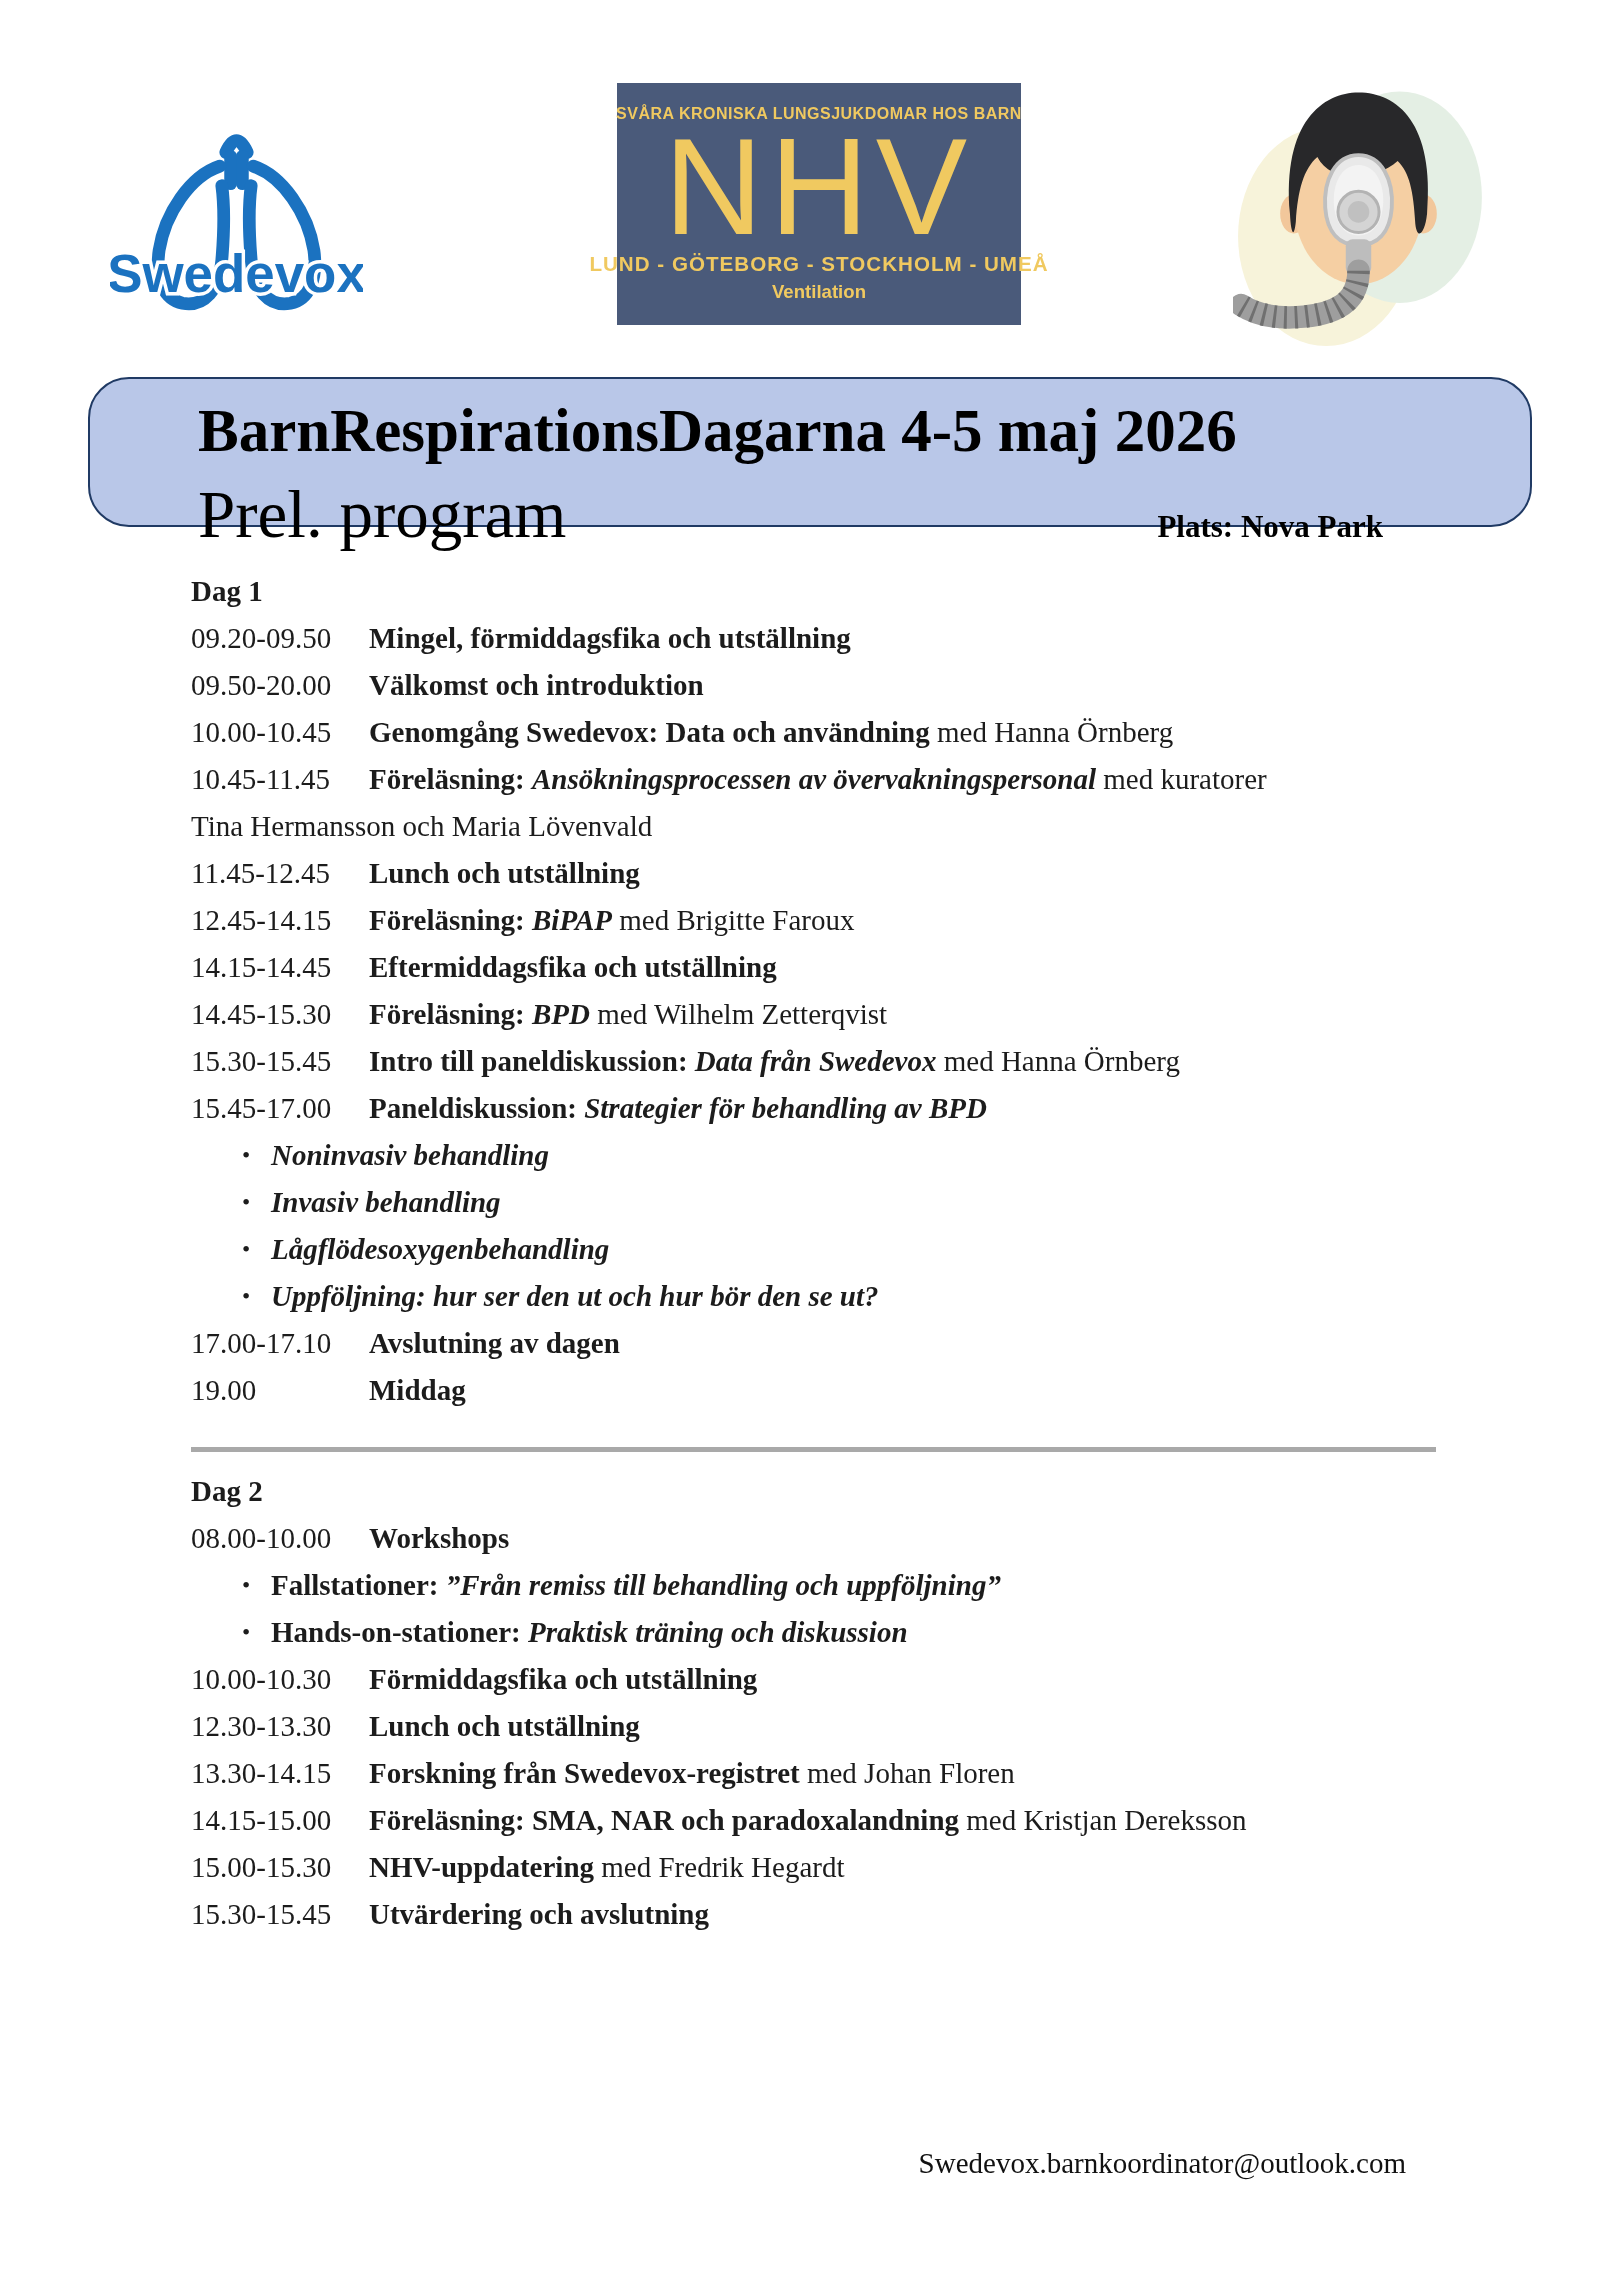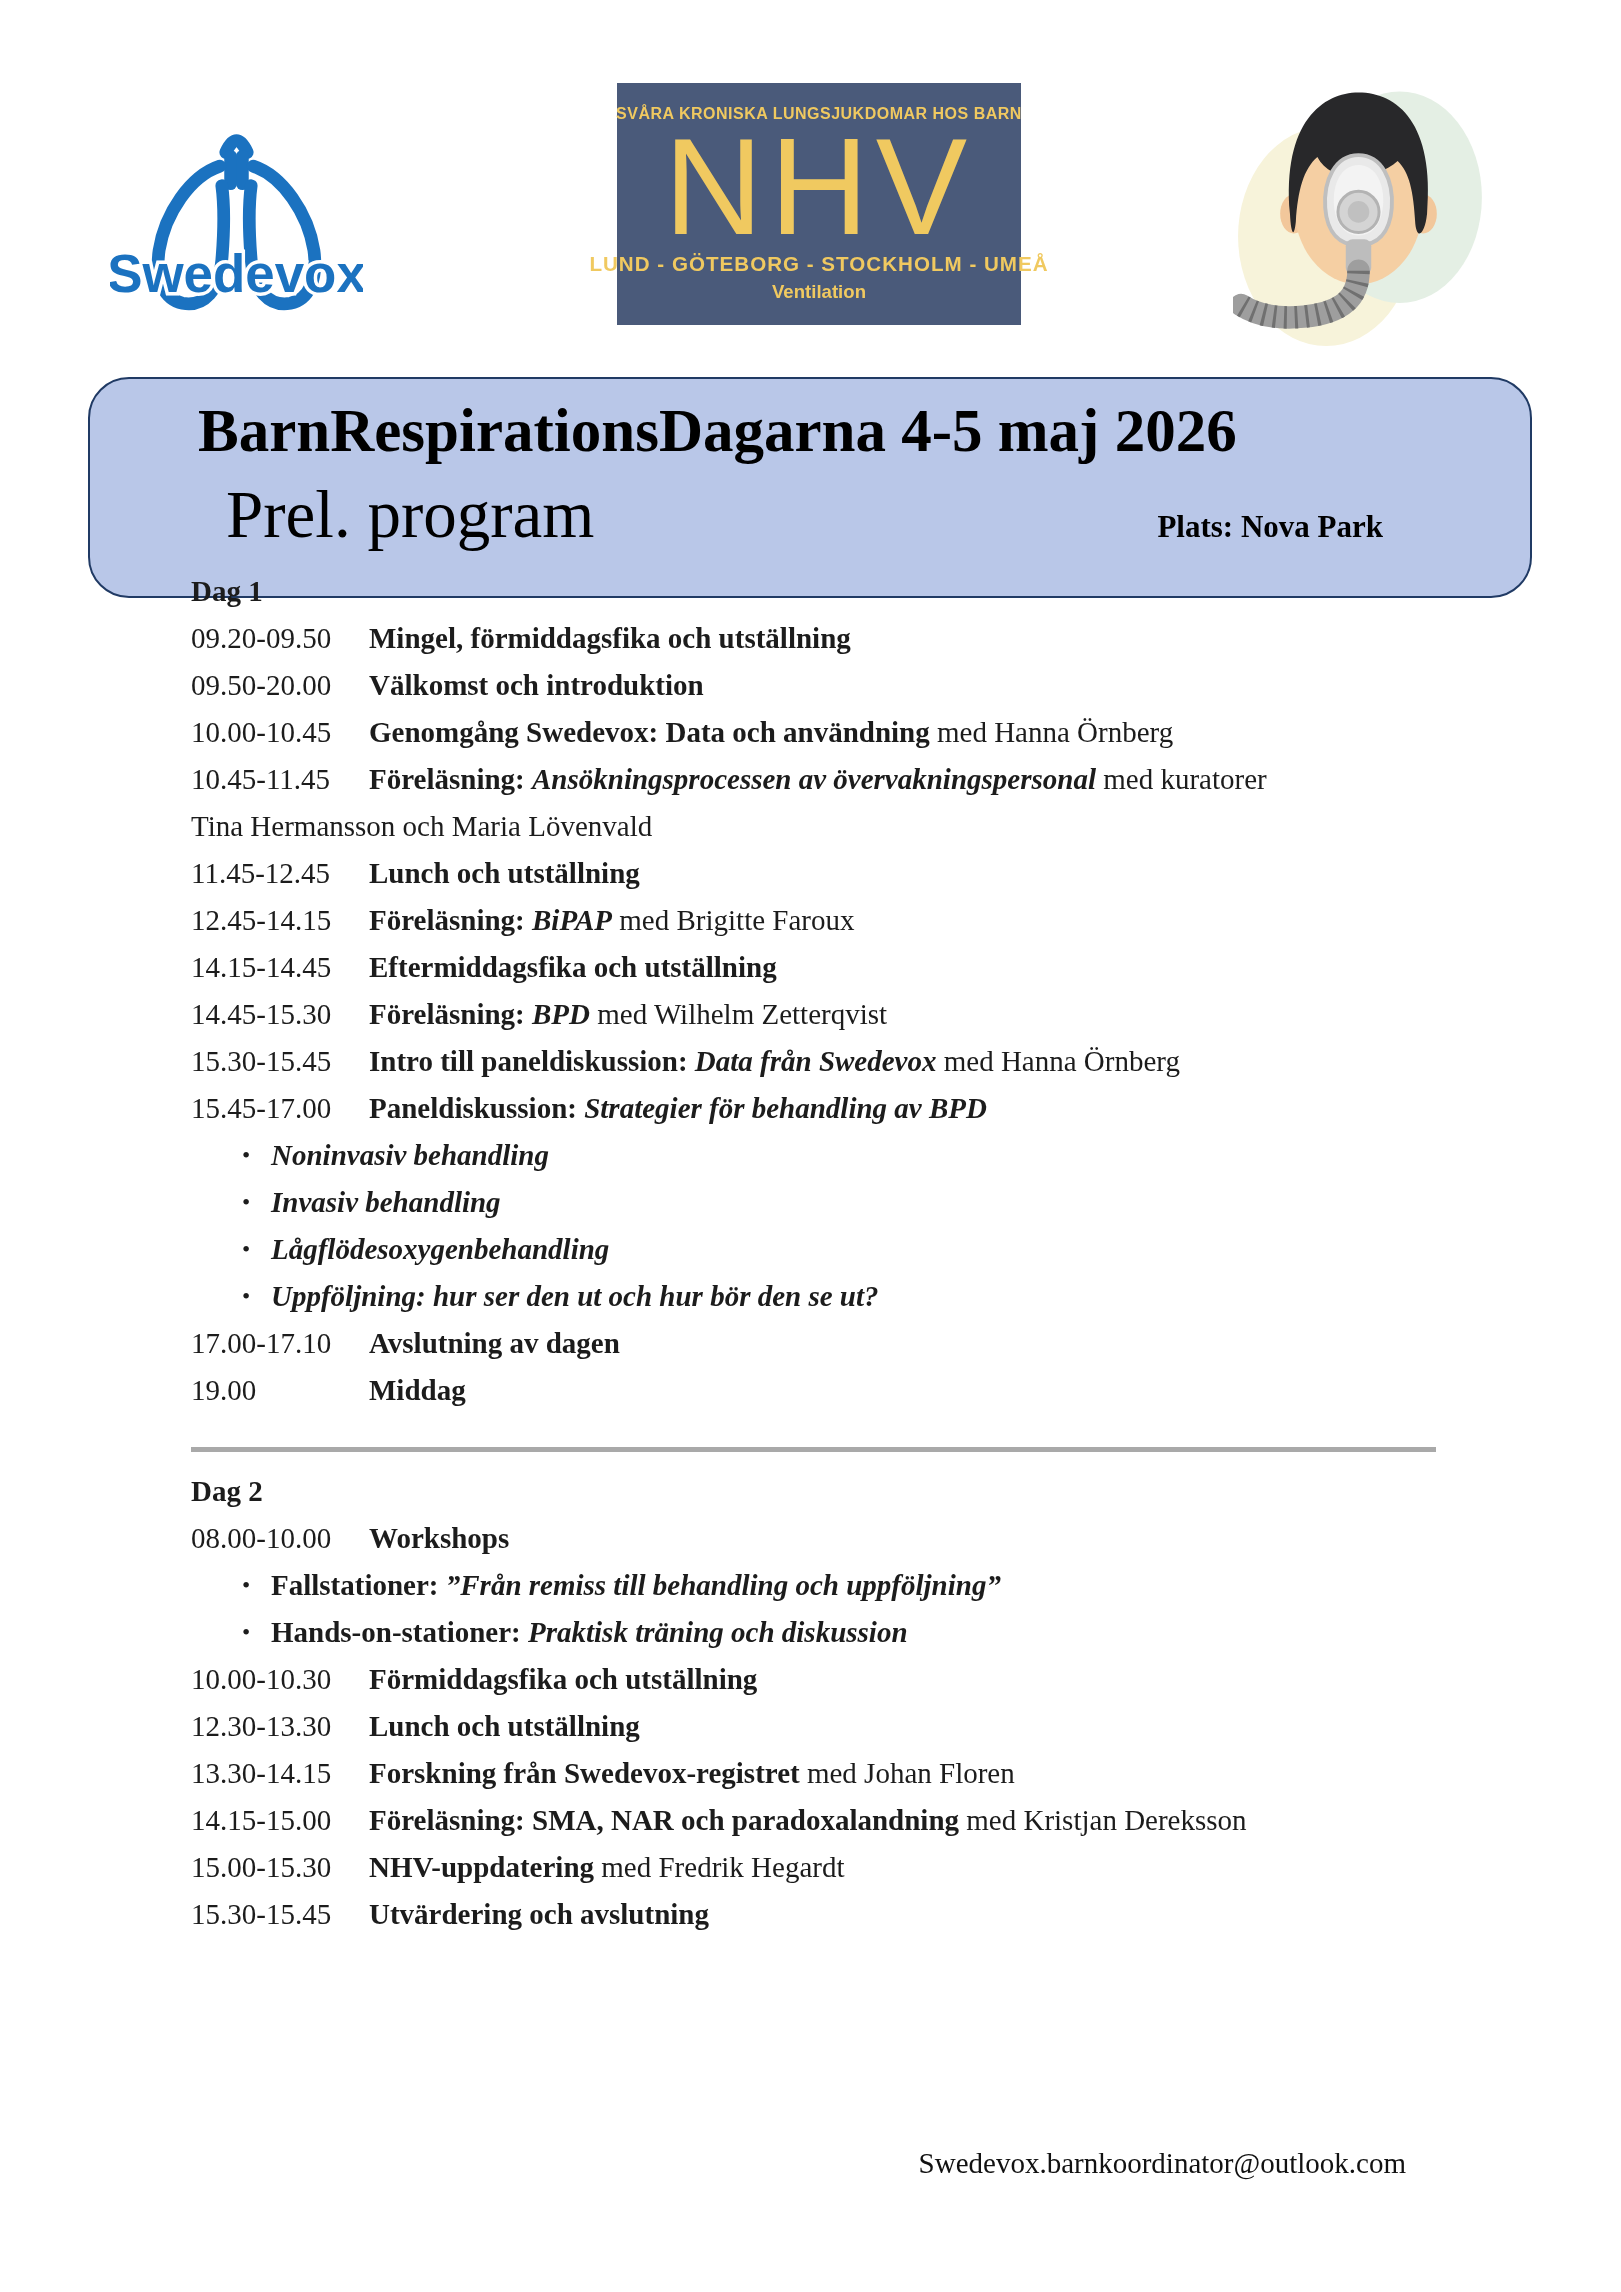--- a/index.html
+++ b/index.html
@@ -11,25 +11,25 @@
   .nhv-logo{position:absolute;left:617px;top:83px;width:404px;height:242px;background:#4a5a7a;
             color:#f0c960;display:flex;flex-direction:column;align-items:center;justify-content:center;
             text-align:center;font-family:"Liberation Sans",sans-serif;box-sizing:border-box;}
   .nhv-l1{font-size:16px;font-weight:bold;letter-spacing:0.5px;white-space:nowrap;}
   .nhv-acro{font-size:137px;line-height:108px;letter-spacing:6.9px;margin:9.8px 0 11.8px;}
   .nhv-l3{font-size:20.6px;font-weight:bold;letter-spacing:1px;white-space:nowrap;}
   .nhv-l4{font-size:18.6px;font-weight:bold;margin-top:4.9px;}
   .mask-illustration{position:absolute;left:1233px;top:65px;width:251px;height:283px;}
 
   
-  .header-box{position:absolute;left:88px;top:377px;width:1444px;height:221px;box-sizing:border-box;
+  .header-box{position:absolute;left:88px;top:377px;width:1444px;height:150px;box-sizing:border-box;
               background:#b9c7e8;border:2.9px solid #203a64;border-radius:41px;
               padding:15.7px 147px 0 108px;}
   .title{font-size:61px;font-weight:bold;line-height:71px;white-space:nowrap;color:#000;}
-  .sub-row{display:flex;justify-content:space-between;align-items:baseline;margin-top:9.8px;margin-left:28px;}
+  .sub-row{display:flex;justify-content:space-between;align-items:baseline;margin-top:9.8px;}
   .subtitle{font-size:67px;line-height:78px;white-space:nowrap;color:#000;}
   .plats{font-size:31px;font-weight:bold;color:#000;}
 
   
   .schedule{position:absolute;left:191px;top:568px;width:1245px;font-size:29px;line-height:47px;}
   .day-heading{font-weight:bold;height:47px;}
   .sched-row{display:flex;height:47px;white-space:nowrap;}
   .sched-row .time{width:178px;flex:none;}
   .sched-cont{height:47px;white-space:nowrap;}
   .sched-bullet{display:flex;height:47px;padding-left:51px;white-space:nowrap;}

